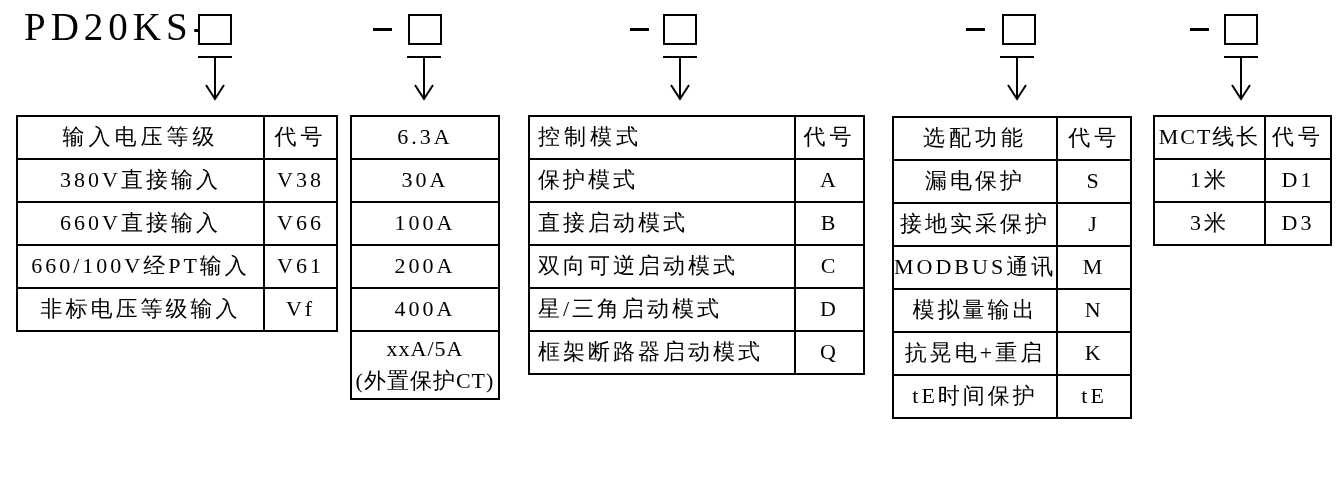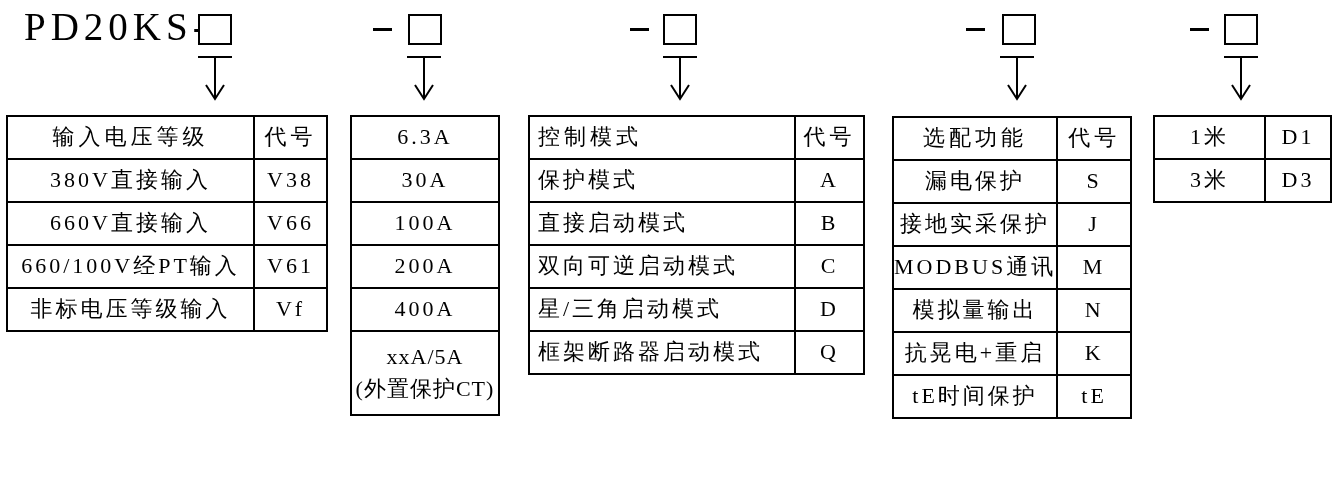--- a/index.html
+++ b/index.html
@@ -62,31 +62,31 @@
     vertical-align: middle;
     letter-spacing: 3px;
     padding: 0;
     overflow: hidden;
     white-space: nowrap;
   }
   table.spec-table th { letter-spacing: 4px; }
   table.spec-table tr { height: 43px; }
 
   
-  .t1 { left: 6px;    top: 115px; border-radius: 8px; }
+  .t1 { left: 16px;    top: 115px; border-radius: 8px; }
   .t2 { left: 350px;  top: 115px; }
   .t3 { left: 528px;  top: 115px; }
   .t4 { left: 892px;  top: 116px; }
   .t5 { left: 1153px; top: 115px; }
 
   .t3 th.left-col, .t3 td.left-col {
     text-align: left;
     padding-left: 8px;
   }
-  .t2 tr.tall-row { height: 84px; }
+  .t2 tr.tall-row { height: 68px; }
   .t2 td.multiline {
     white-space: pre-line;
     letter-spacing: 1px;
     line-height: 1.45;
   }
 </style>
 </head>
 <body>
 
 <div class="canvas">
@@ -255,20 +255,24 @@
     </tr>
   </tbody>
     </table>
 
   <table class="spec-table t5">
     <colgroup>
         <col style="width:111px">
         <col style="width:66px">
       </colgroup>
     <tbody>
+        <tr>
+      <th style="letter-spacing:2px">MCT线长</th>
+      <th>代号</th>
+    </tr>
     <tr>
       <td>1米</td>
       <td>D1</td>
     </tr>
     <tr>
       <td>3米</td>
       <td>D3</td>
     </tr>
   </tbody>
     </table>

